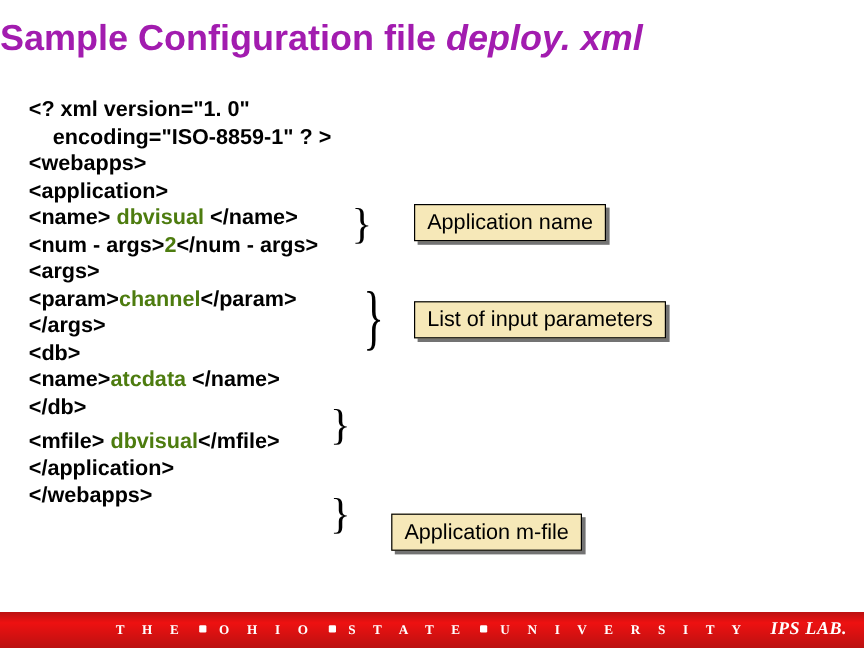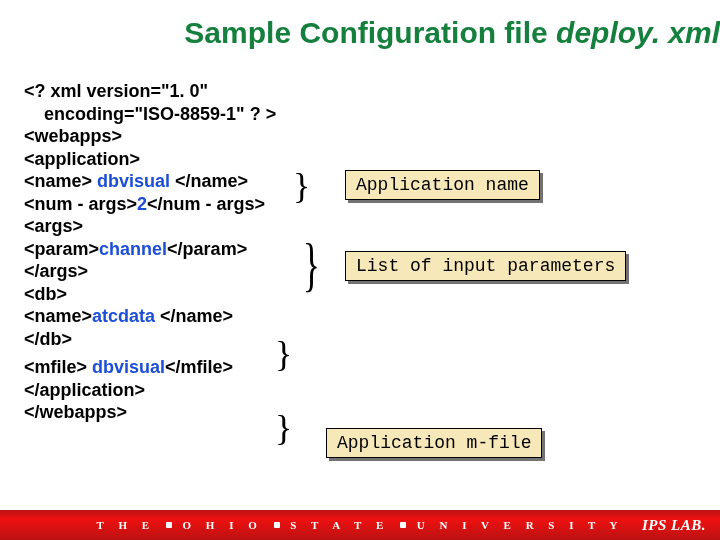--- a/index.html
+++ b/index.html
@@ -15,48 +15,47 @@
     position: relative;
     width: 720px;
     height: 540px;
     box-sizing: border-box;
   }
   .title {
     position: absolute;
     top: 16px;
     left: 0;
     right: 0;
-    text-align: right;
+    text-align: left;
     font-size: 30px;
     font-weight: bold;
-    color: #15803d;
+    color: #a21caf;
   }
   .title .fname { font-style: italic; }
   .code {
     position: absolute;
     top: 80px;
     left: 24px;
     width: 300px;
     font-size: 18px;
     font-weight: bold;
     line-height: 1.25;
     color: #000;
   }
-  .code .r { color: #1d4ed8; }
+  .code .r { color: #4d7c0f; }
   .code div { white-space: nowrap; }
   .callout {
     position: absolute;
     border: 1px solid #000;
     background: #f6e8b8;
     box-shadow: 3px 3px 0 rgba(0,0,0,0.55);
     padding: 4px 10px;
     font-size: 18px;
     color: #000;
     white-space: nowrap;
-    font-family: Liberation Mono, monospace;
   }
   .brace {
     position: absolute;
     font-size: 36px;
     font-weight: normal;
     font-family: "Times New Roman", Times, serif;
     color: #000;
     line-height: 1;
   }
   .brace-large { font-size: 60px; transform: scaleX(0.6); }

